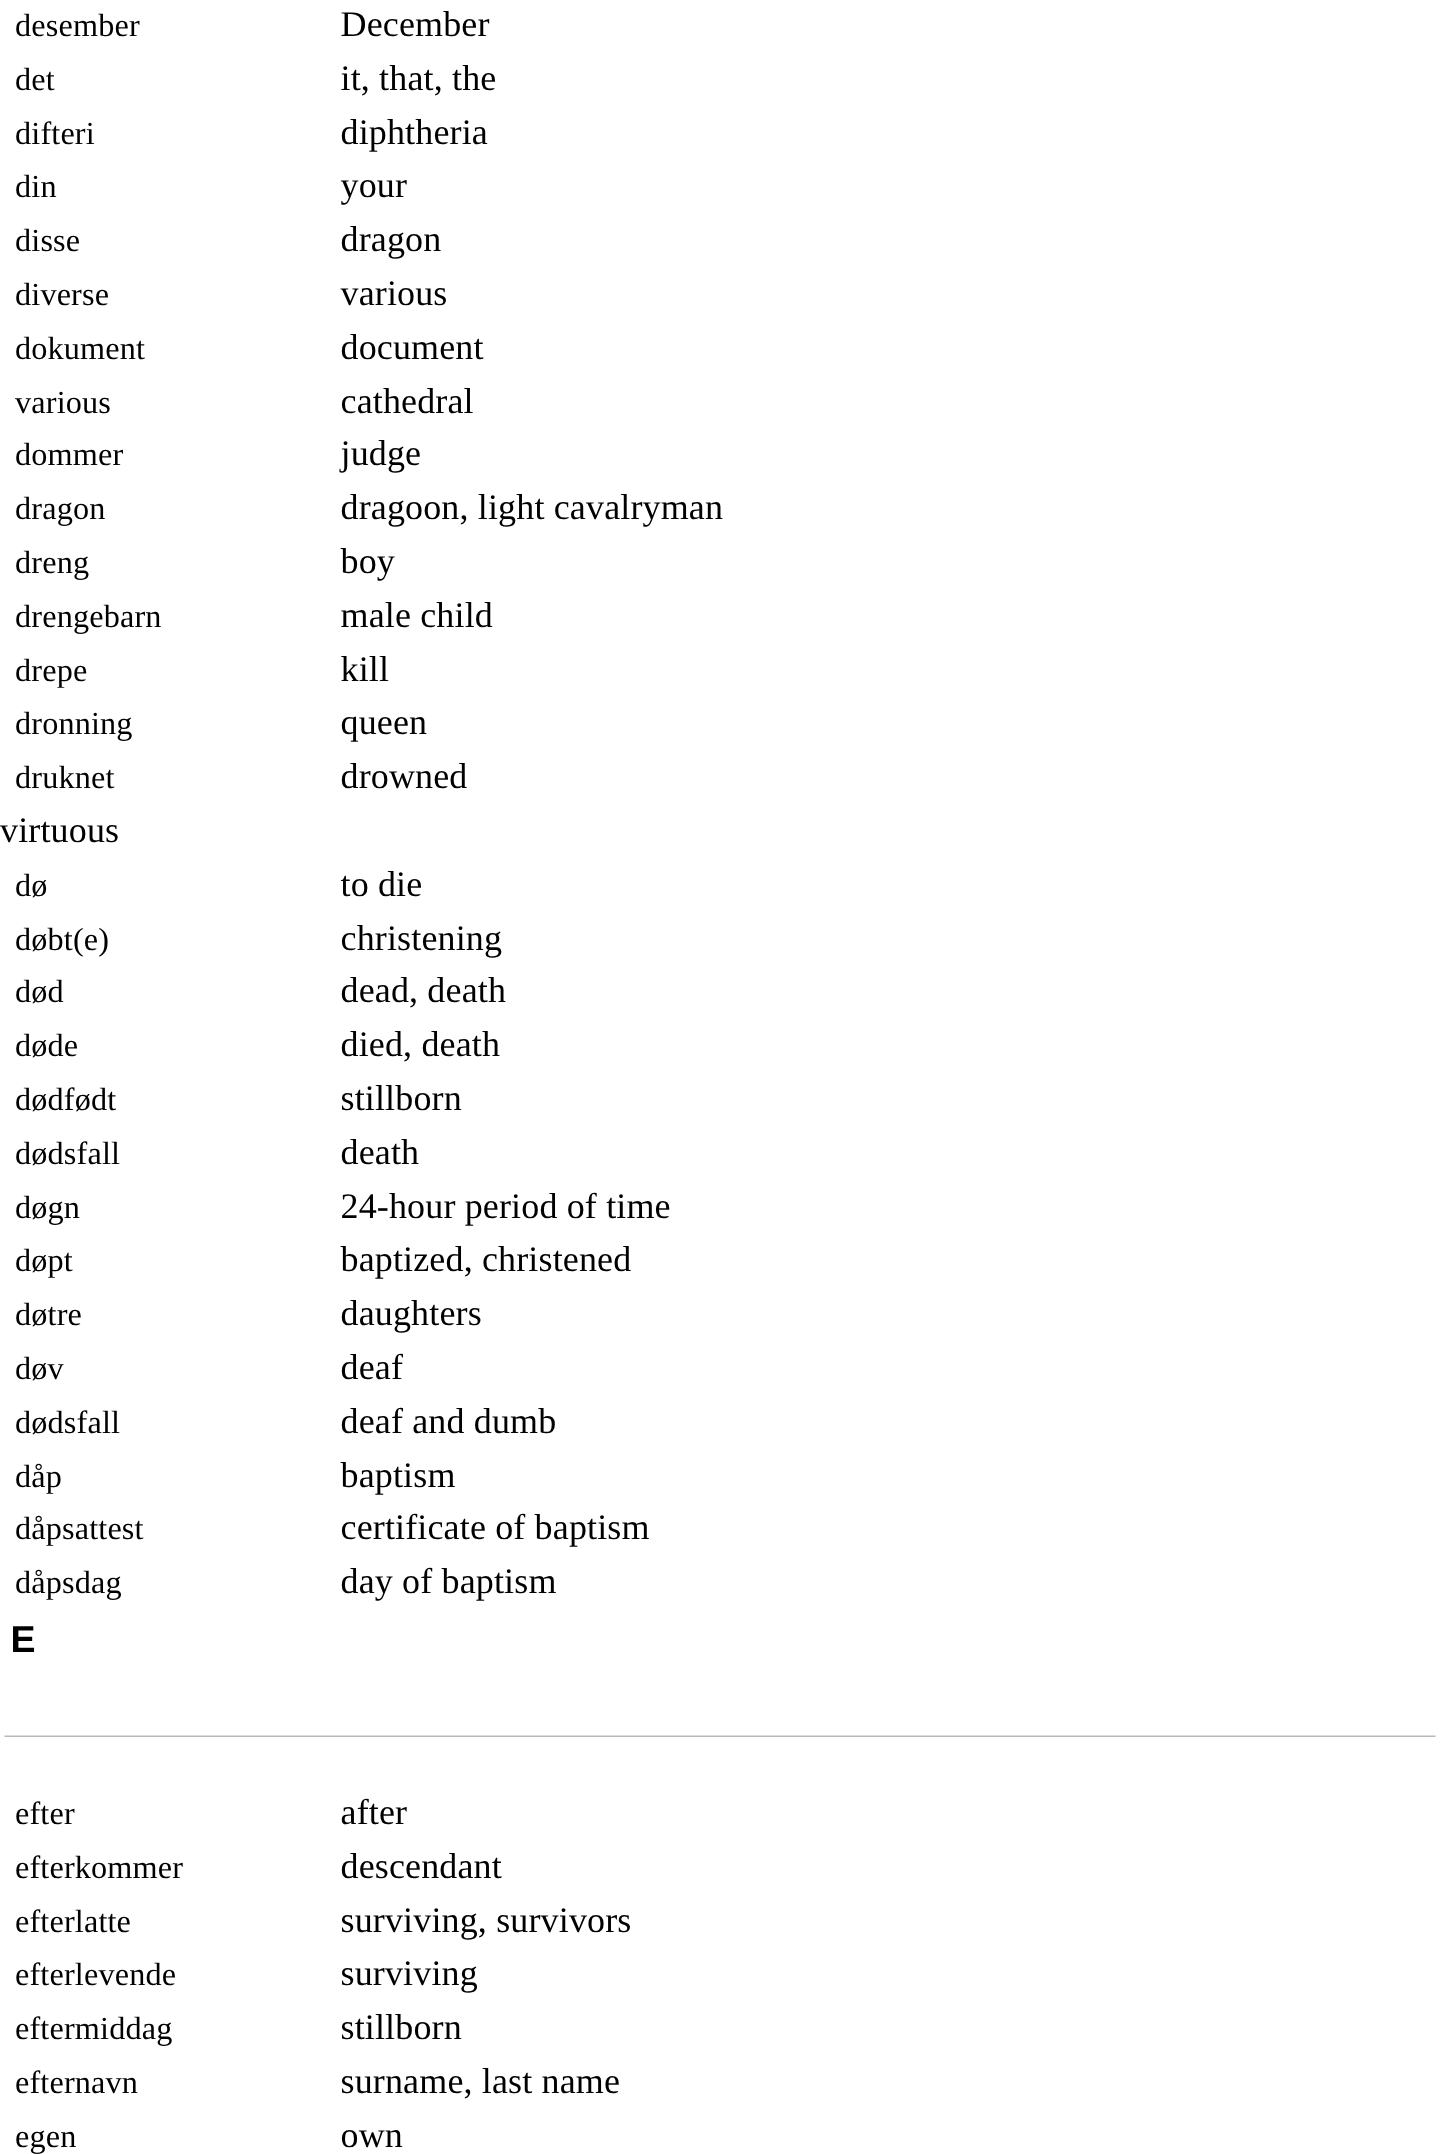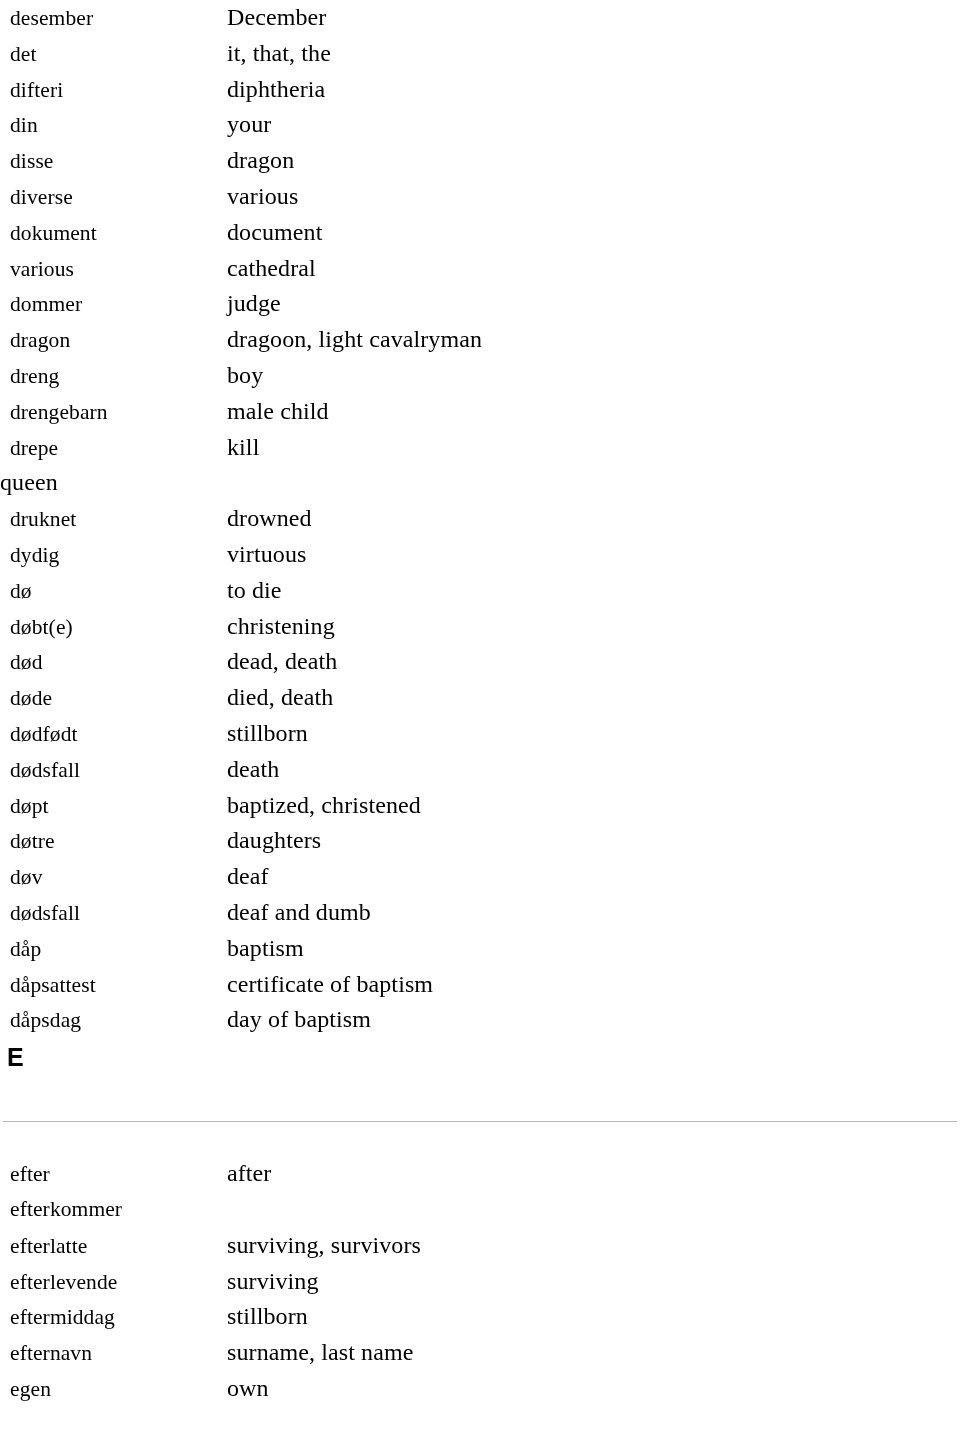--- a/index.html
+++ b/index.html
@@ -132,28 +132,28 @@
       </div>
       <div class="entry-row">
         <div class="term">drengebarn</div>
         <div class="definition">male child</div>
       </div>
       <div class="entry-row">
         <div class="term">drepe</div>
         <div class="definition">kill</div>
       </div>
       <div class="entry-row">
+        <div class="term">dronning</div>
         <div class="definition">queen</div>
       </div>
       <div class="entry-row">
         <div class="term">druknet</div>
         <div class="definition">drowned</div>
       </div>
       <div class="entry-row">
-        <div class="term">dydig</div>
         <div class="definition">virtuous</div>
       </div>
       <div class="entry-row">
         <div class="term">dø</div>
         <div class="definition">to die</div>
       </div>
       <div class="entry-row">
         <div class="term">døbt(e)</div>
         <div class="definition">christening</div>
       </div>
@@ -165,20 +165,24 @@
         <div class="term">døde</div>
         <div class="definition">died, death</div>
       </div>
       <div class="entry-row">
         <div class="term">dødfødt</div>
         <div class="definition">stillborn</div>
       </div>
       <div class="entry-row">
         <div class="term">dødsfall</div>
         <div class="definition">death</div>
+      </div>
+      <div class="entry-row">
+        <div class="term">døgn</div>
+        <div class="definition">24-hour period of time</div>
       </div>
       <div class="entry-row">
         <div class="term">døpt</div>
         <div class="definition">baptized, christened</div>
       </div>
       <div class="entry-row">
         <div class="term">døtre</div>
         <div class="definition">daughters</div>
       </div>
       <div class="entry-row">
@@ -204,20 +208,21 @@
       <div class="section-heading-block">
         <div class="section-letter">E</div>
         <div class="section-rule"></div>
       </div>
       <div class="entry-row">
         <div class="term">efter</div>
         <div class="definition">after</div>
       </div>
       <div class="entry-row">
         <div class="term">efterkommer</div>
+        <div class="definition">descendant</div>
       </div>
       <div class="entry-row">
         <div class="term">efterlatte</div>
         <div class="definition">surviving, survivors</div>
       </div>
       <div class="entry-row">
         <div class="term">efterlevende</div>
         <div class="definition">surviving</div>
       </div>
       <div class="entry-row">

